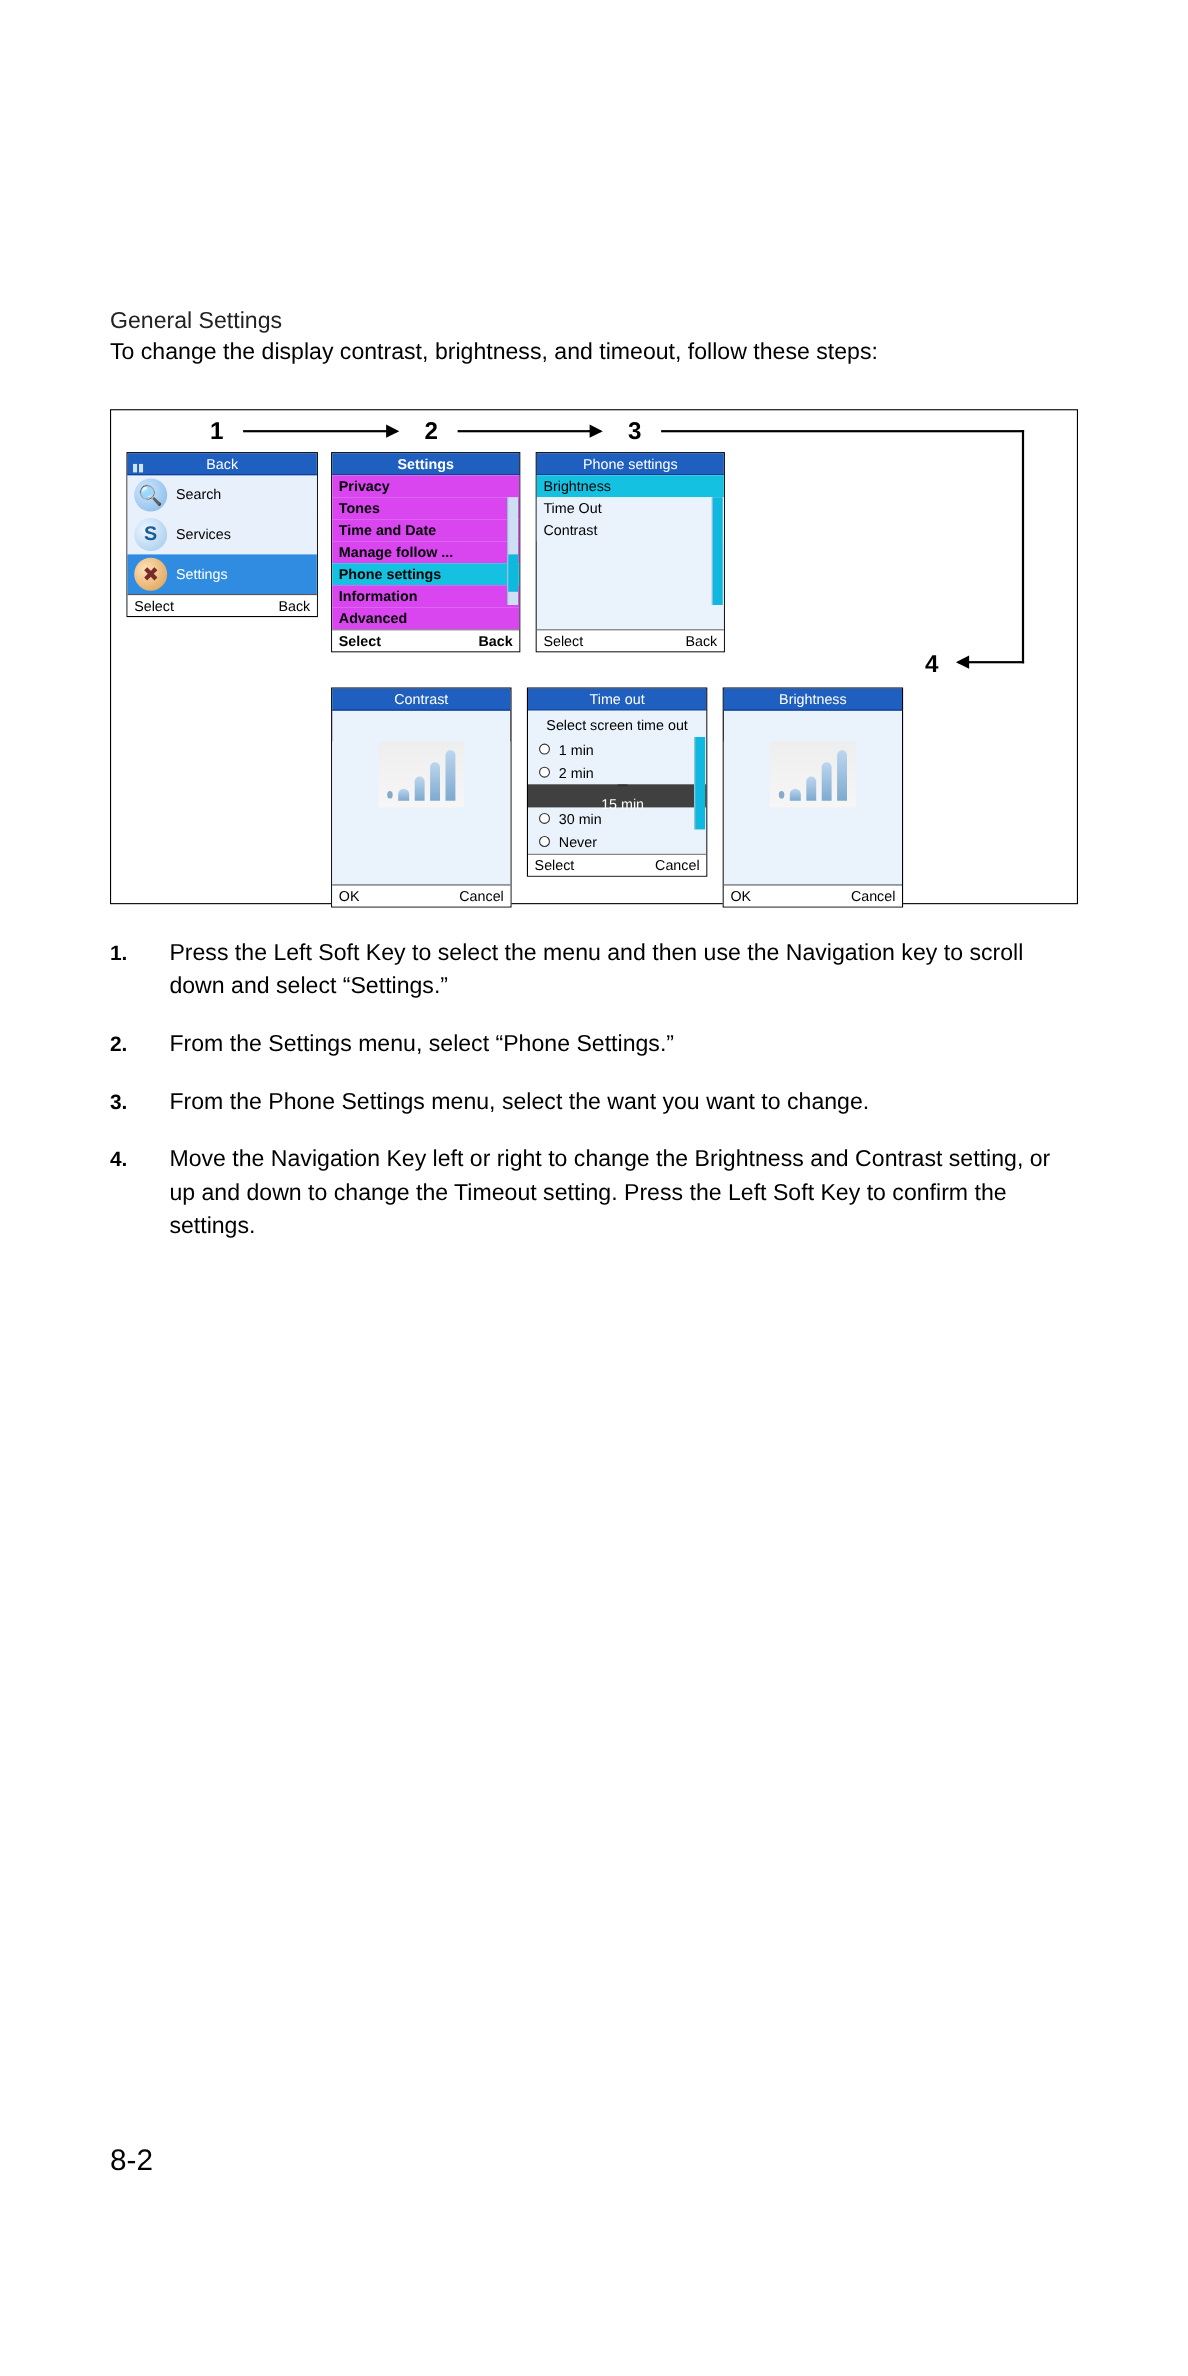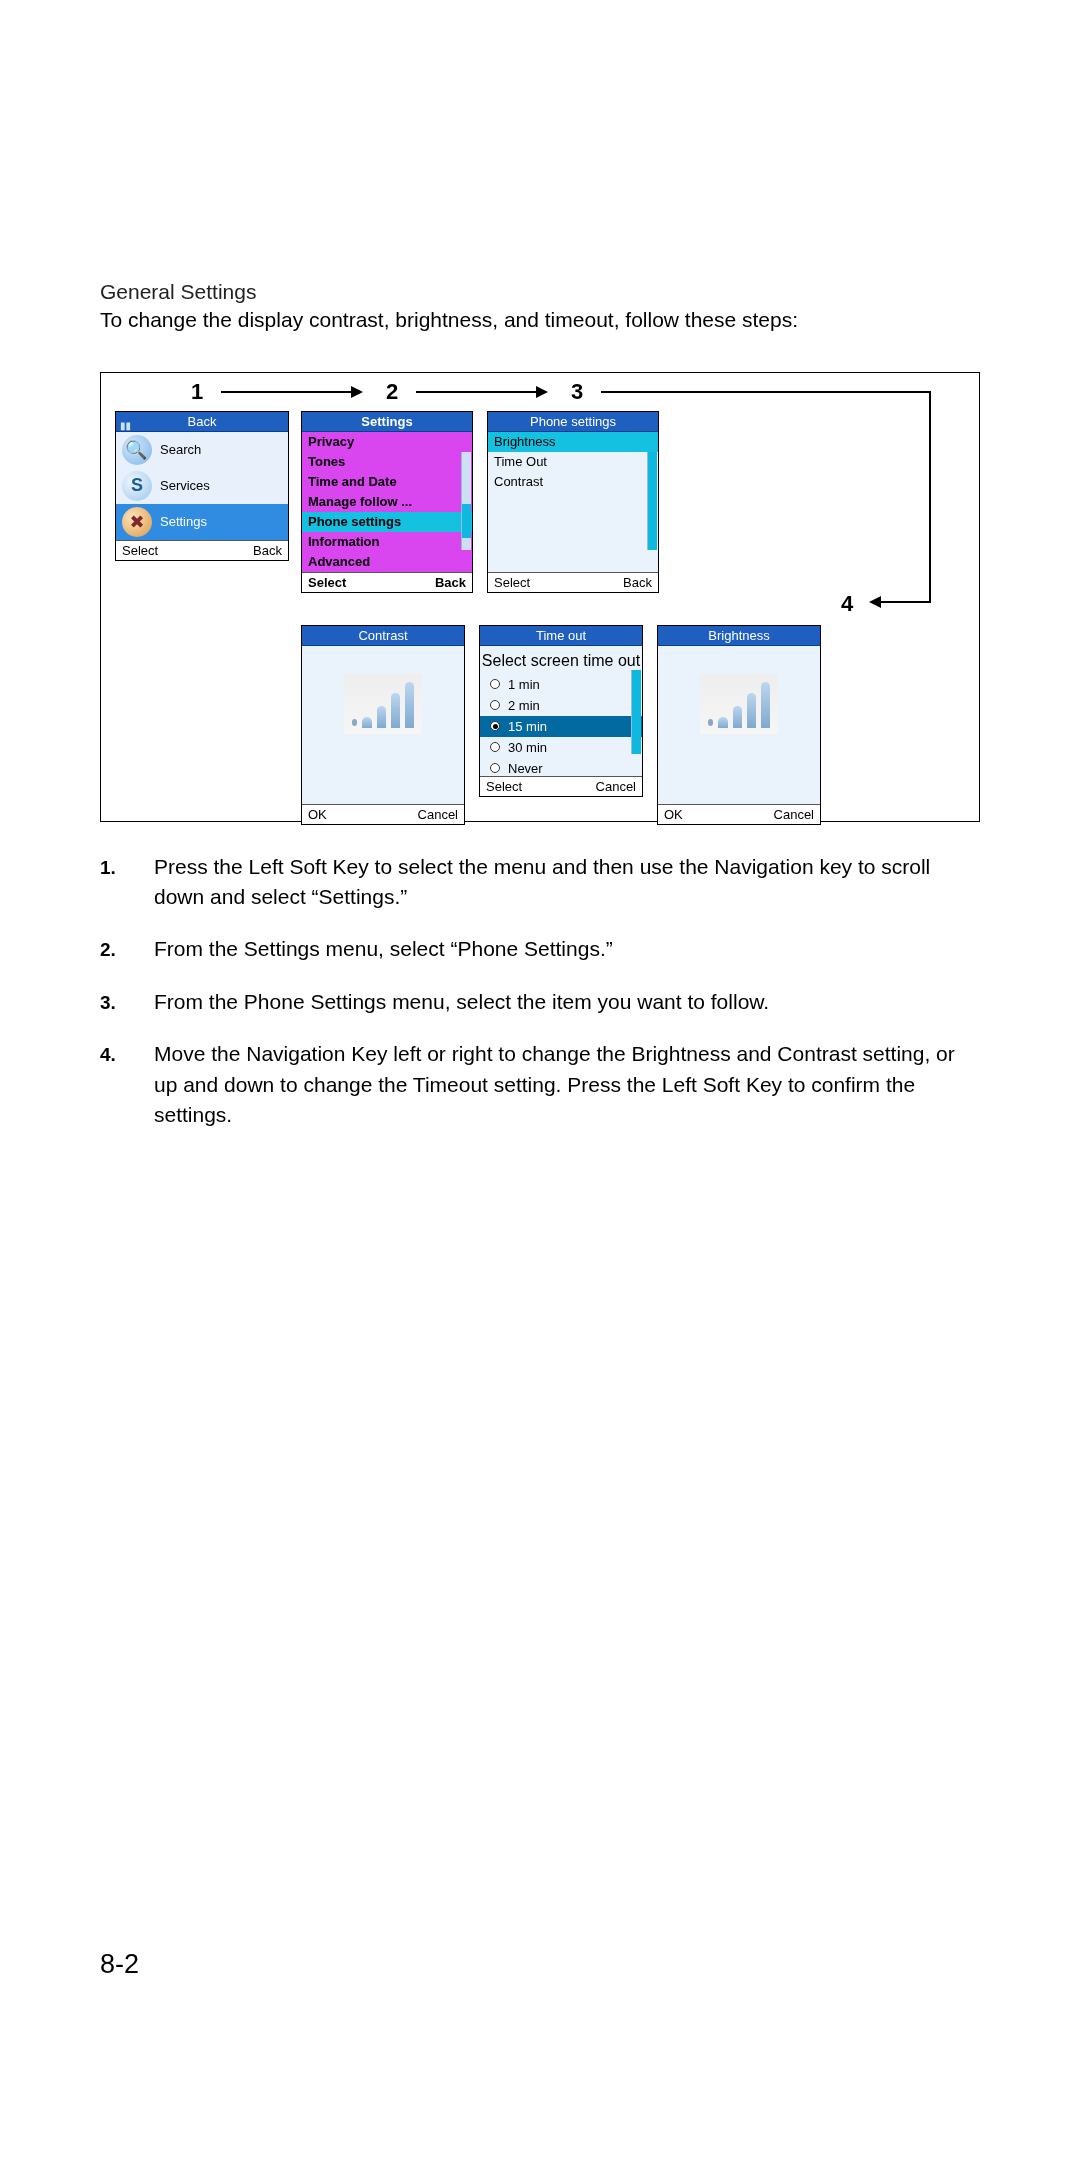--- a/index.html
+++ b/index.html
@@ -134,33 +134,33 @@
     position: absolute; left: 0; right: 0;
     background: #0fb8df;
   }
   
   .radio-row {
     display: flex; align-items: center; gap: 8px;
     height: 21px; padding-left: 10px;
     font-size: 13px;
   }
   .radio-row.sel {
-    background: #0369a1; color: #fff;
+    background: #404040; color: #fff; flex-direction: column;
   }
   .radio {
     width: 10px; height: 10px; border-radius: 50%;
     border: 1.5px solid #333; display:inline-block;
     position: relative; background:#fff;
   }
   .radio.filled::after {
     content:""; position:absolute; inset:1.5px;
     border-radius:50%; background:#000;
   }
   .subhead {
-    font-size: 16px; text-align: center;
+    font-size: 13px; text-align: center;
     padding: 6px 0 4px;
   }
   
   .bars-box {
     width: 78px; height: 60px;
     margin: 28px auto 20px;
     background: linear-gradient(#eee,#f6f6f6);
     display:flex; align-items:flex-end; justify-content:center; gap:5px;
     padding: 6px 8px;
     border-radius: 2px;
@@ -353,21 +353,21 @@
     <div class="instr-row" data-name="instruction-1">
       <div class="instr-num" data-name="instruction-1-num">1.</div>
       <div class="instr-text" data-name="instruction-1-text">Press the Left Soft Key to select the menu and then use the Navigation key to scroll down and select “Settings.”</div>
     </div>
     <div class="instr-row" data-name="instruction-2">
       <div class="instr-num" data-name="instruction-2-num">2.</div>
       <div class="instr-text" data-name="instruction-2-text">From the Settings menu, select “Phone Settings.”</div>
     </div>
     <div class="instr-row" data-name="instruction-3">
       <div class="instr-num" data-name="instruction-3-num">3.</div>
-      <div class="instr-text" data-name="instruction-3-text">From the Phone Settings menu, select the item you want to follow.</div>
+      <div class="instr-text" data-name="instruction-3-text">From the Phone Settings menu, select the want you want to change.</div>
     </div>
     <div class="instr-row" data-name="instruction-4">
       <div class="instr-num" data-name="instruction-4-num">4.</div>
       <div class="instr-text" data-name="instruction-4-text">Move the Navigation Key left or right to change the Brightness and Contrast setting, or up and down to change the Timeout setting. Press the Left Soft Key to confirm the settings.</div>
     </div>
   </div>
 </div>
 
 <div class="pagenum" data-name="page-number">8-2</div>
 

